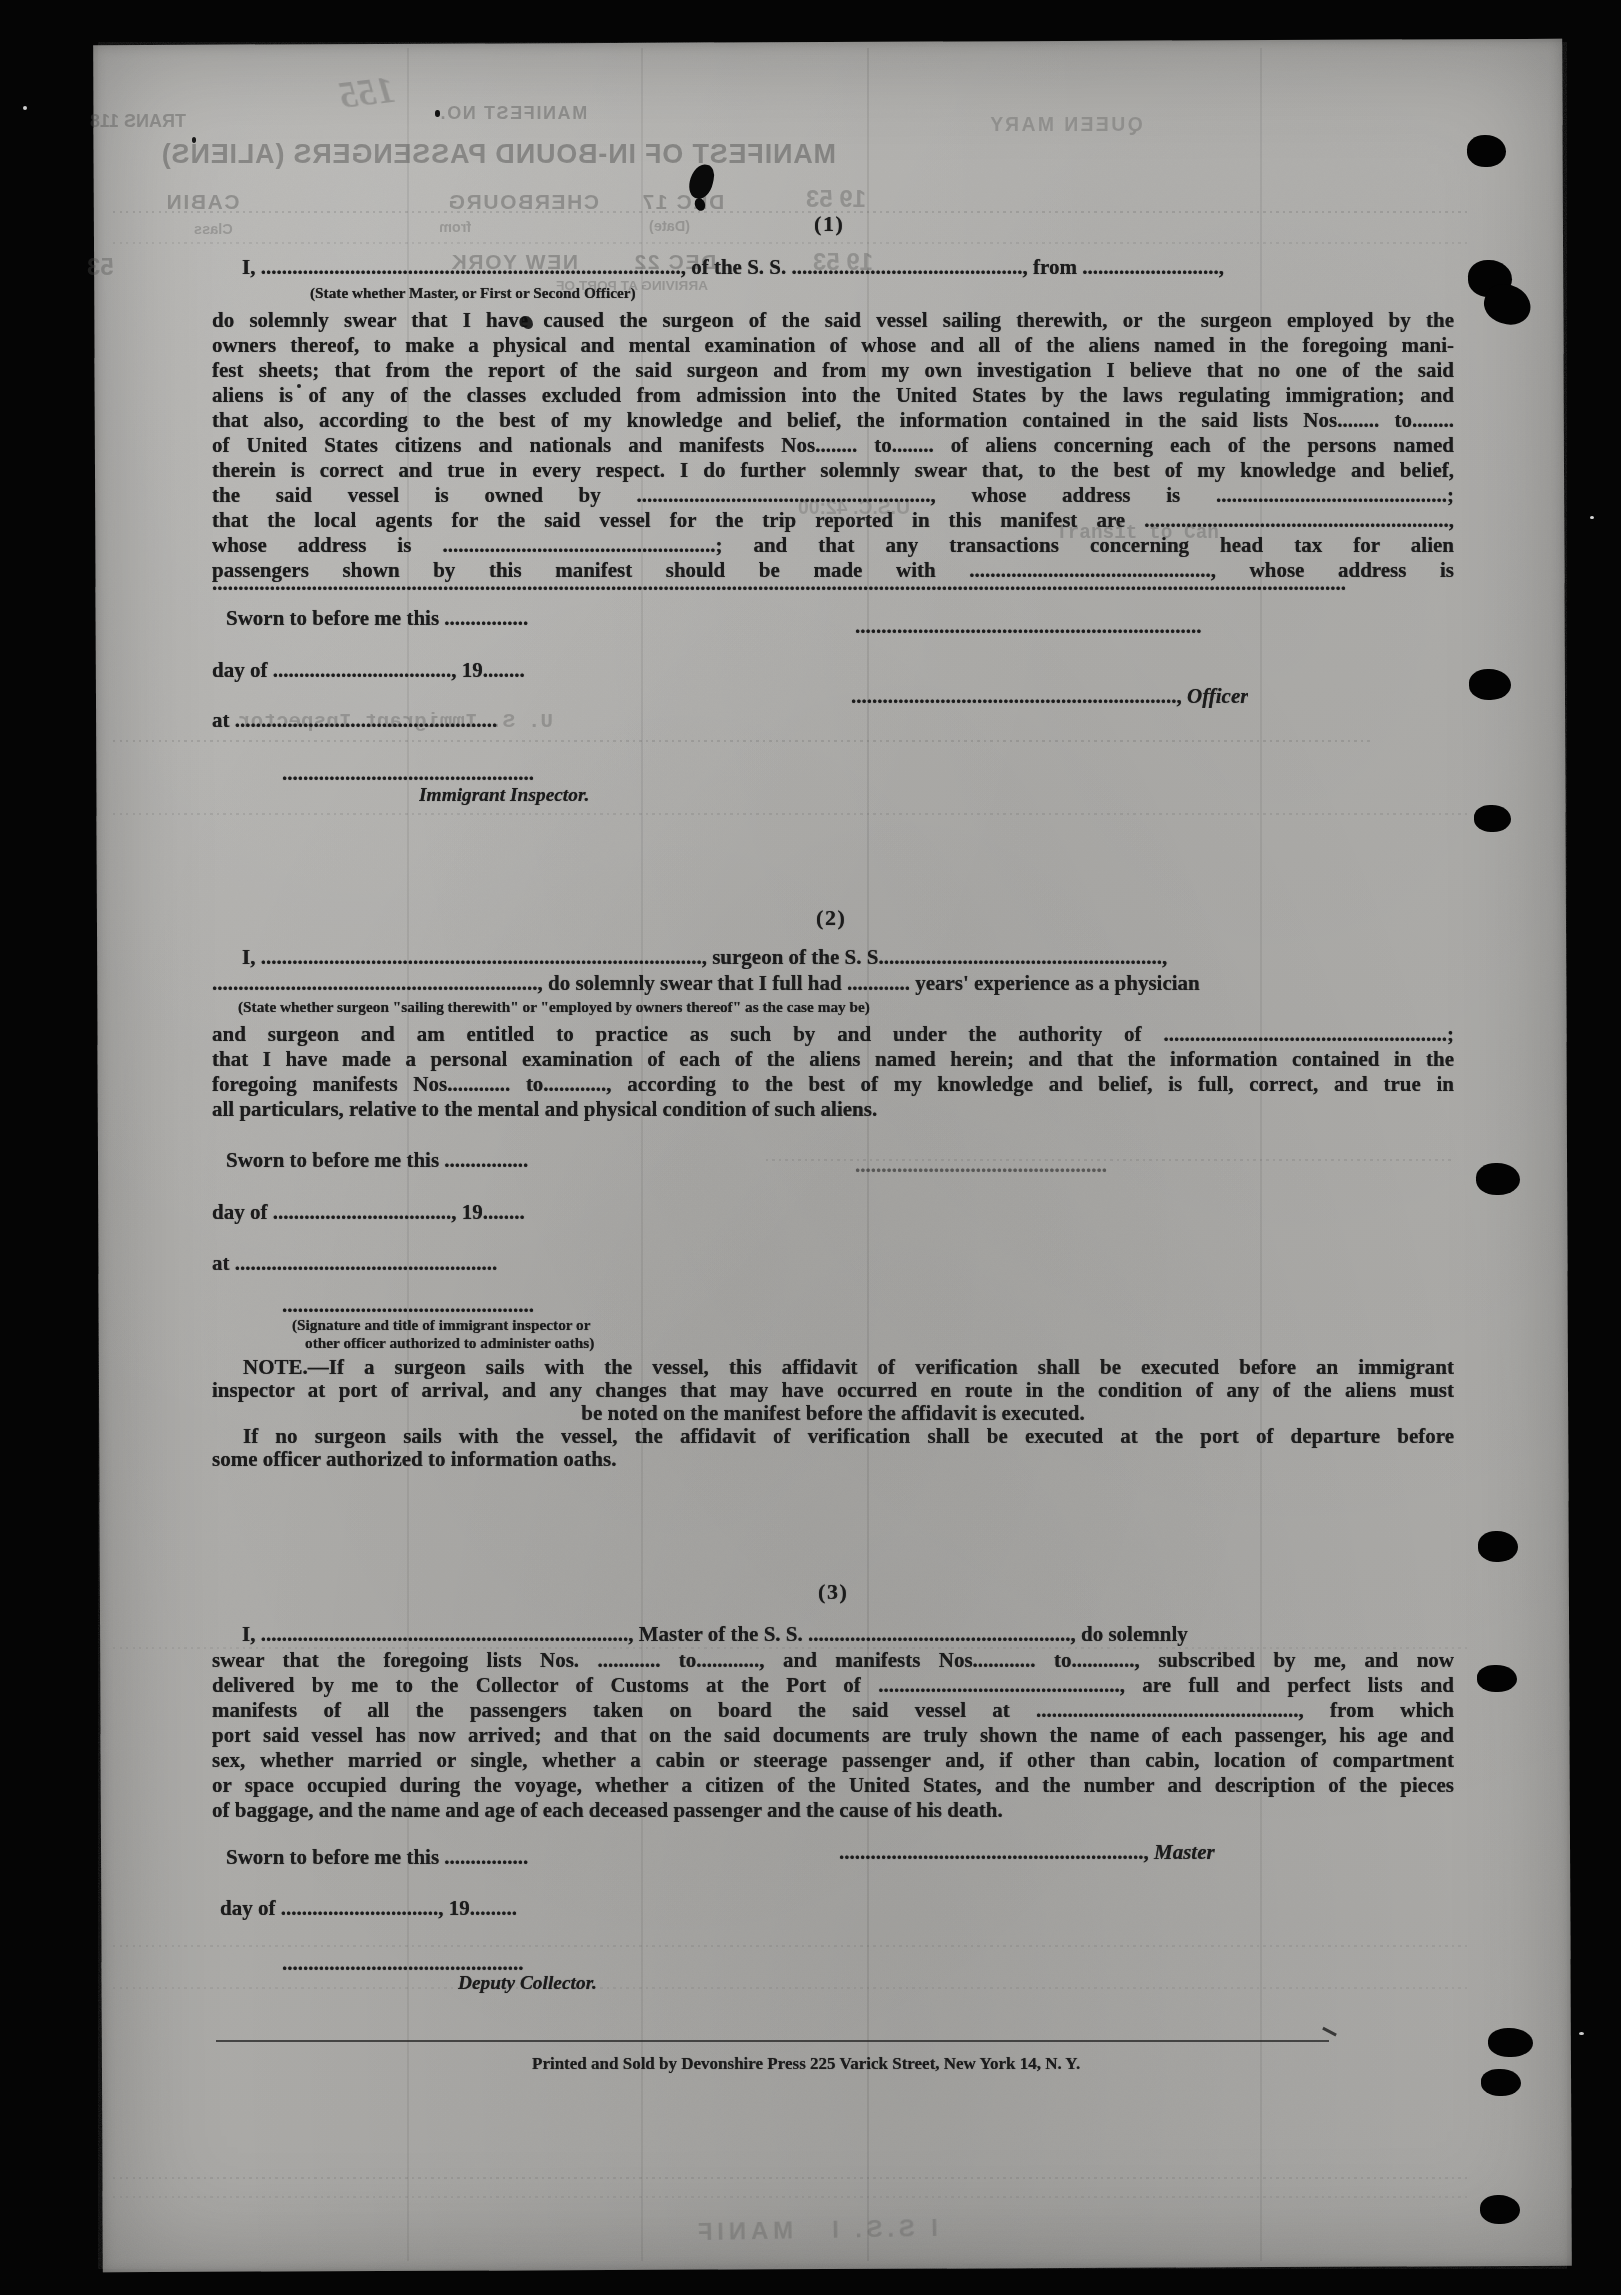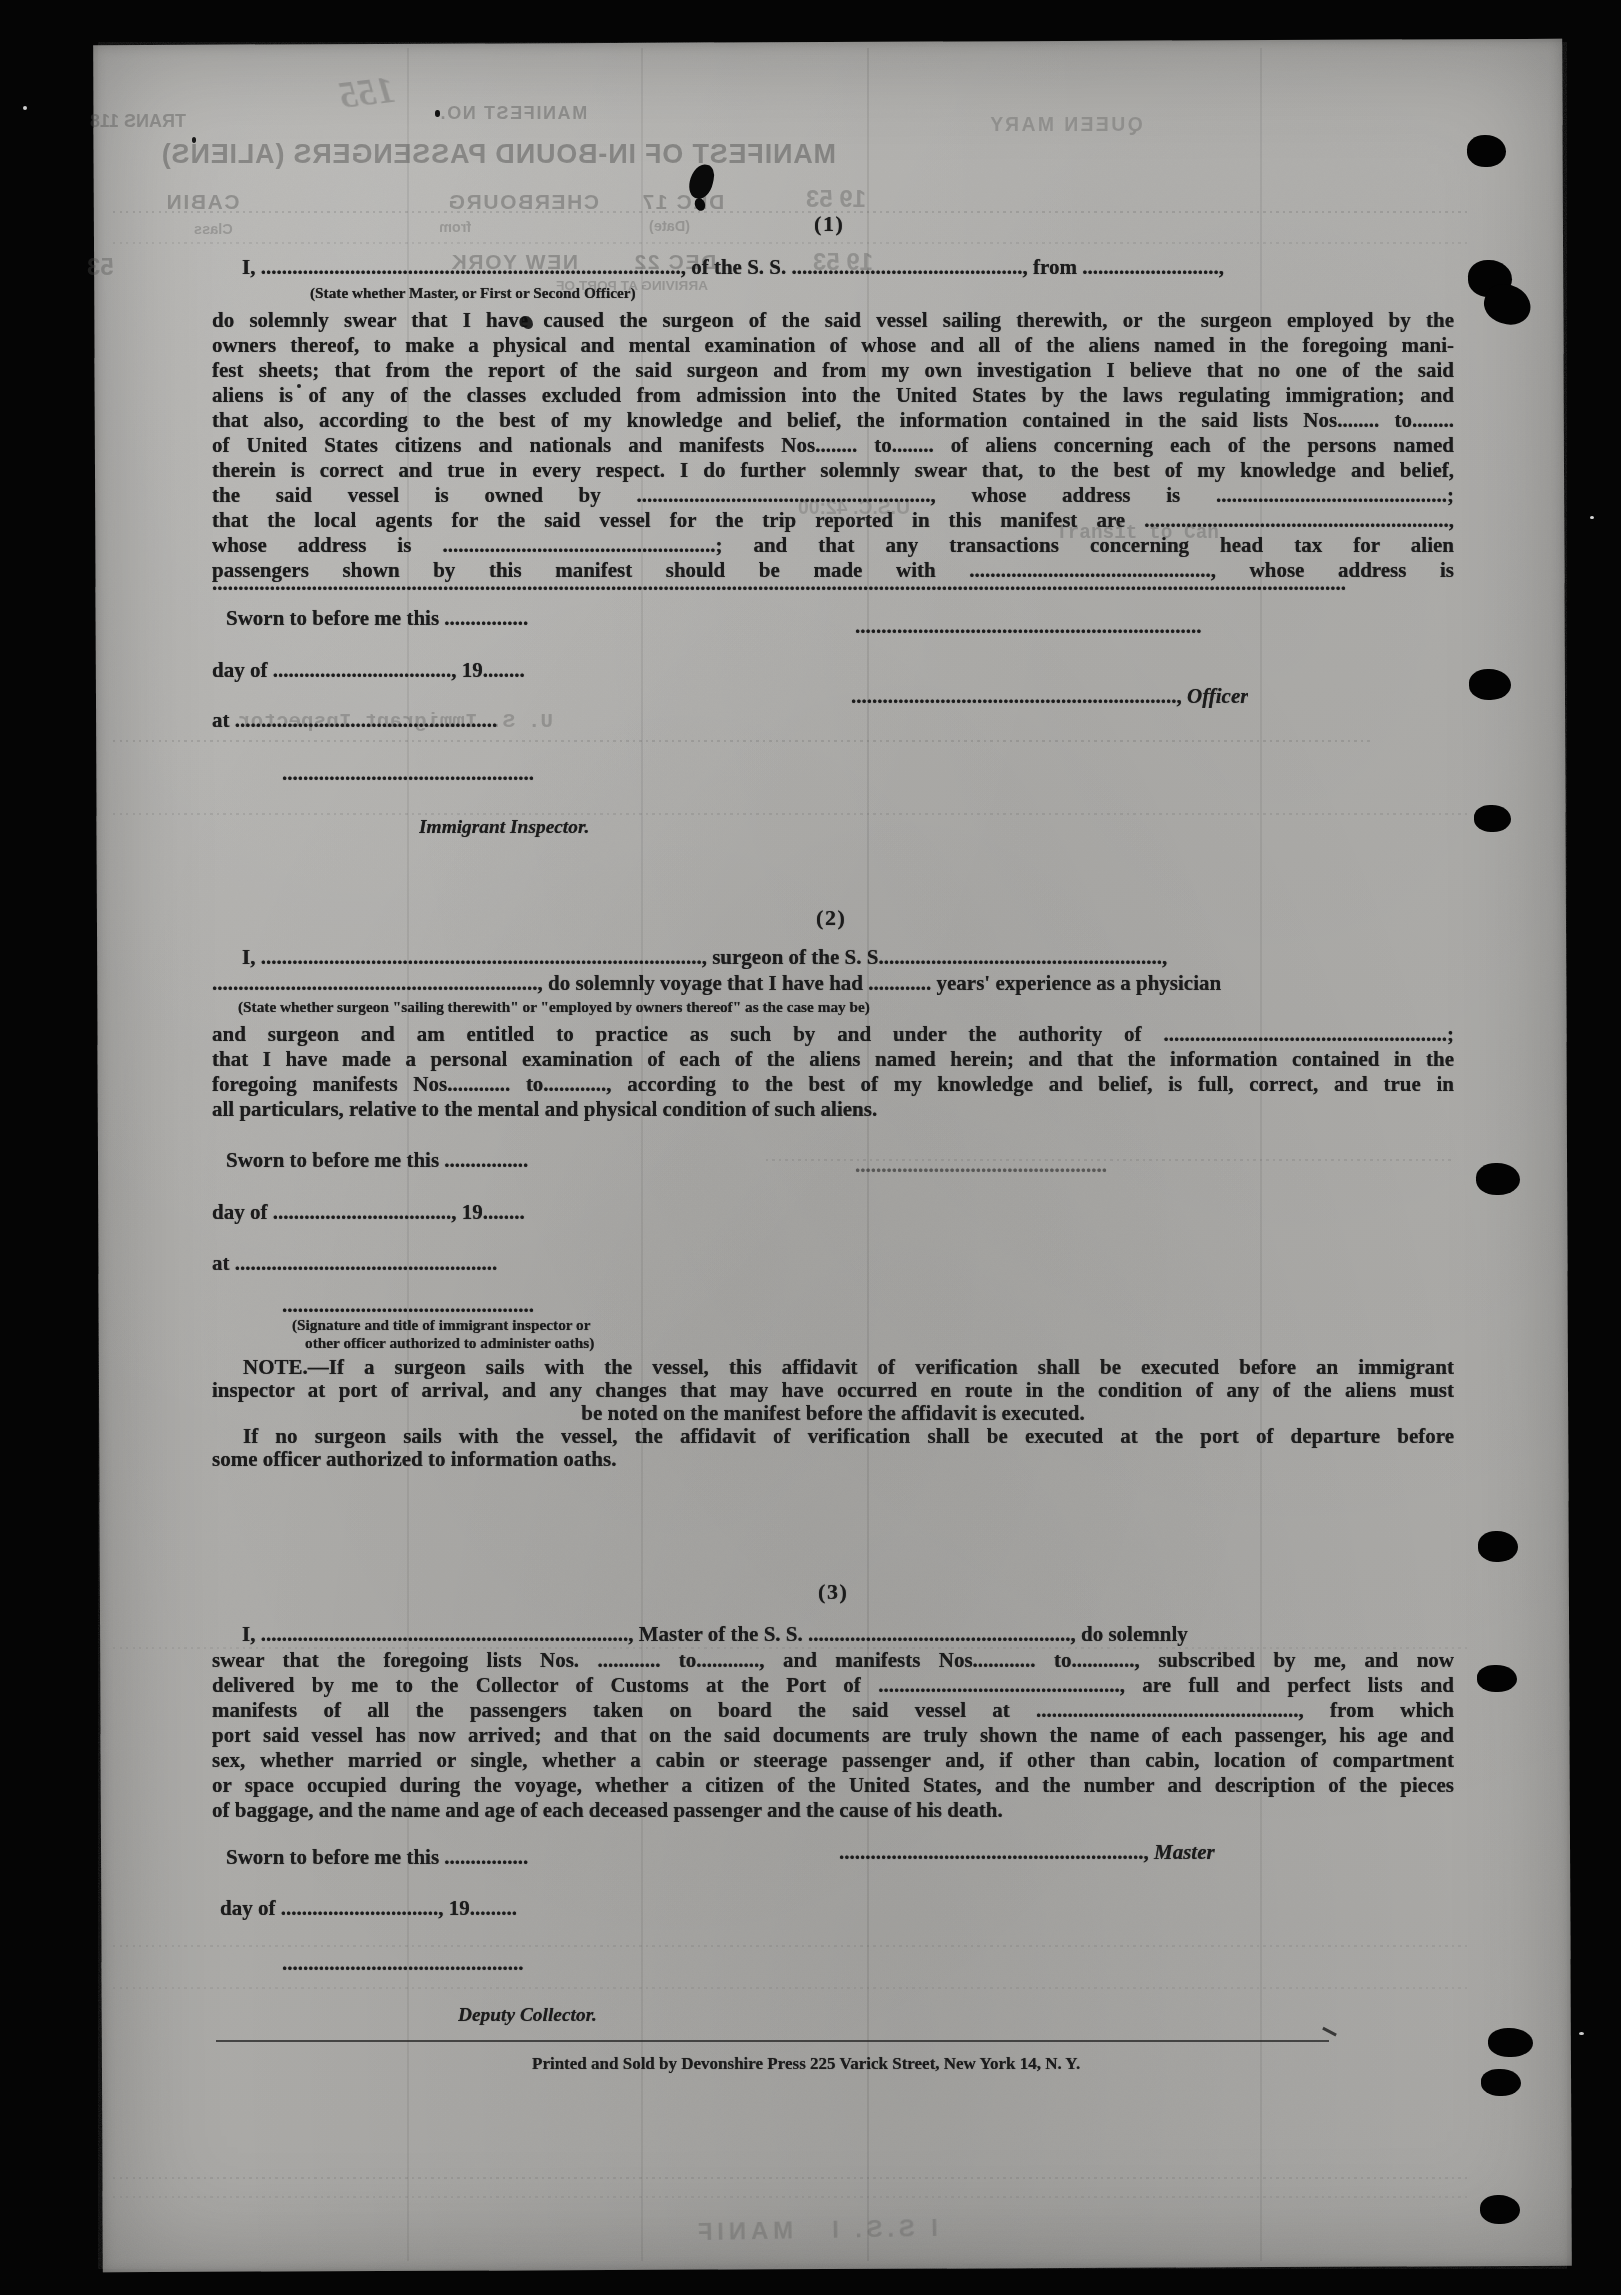--- a/index.html
+++ b/index.html
@@ -12,21 +12,21 @@
            radial-gradient(ellipse at 40% 55%, rgba(0,0,0,.04), transparent 50%),
            radial-gradient(ellipse at 55% 90%, rgba(0,0,0,.07), transparent 60%),
            linear-gradient(178deg,#b6b5b2,#aeadaa 60%,#a9a8a5);
          box-shadow: inset 0 0 113px rgba(0,0,0,.28), inset 0 0 13px rgba(0,0,0,.22);
          transform:rotate(-0.25deg);}
   .noise{position:absolute;left:98px;top:42px;width:1469px;height:2227px;opacity:.2;pointer-events:none;}
   .t{position:absolute;white-space:pre;font-weight:700;color:#1c1c1c;font-size:21px;line-height:1.15;
      text-shadow:0 0 0.8px rgba(25,25,25,.75);overflow:hidden;}
   .j{white-space:normal;text-align:justify;text-align-last:justify;height:29px;}
   .cap{font-size:15.3px;}
-  .ital{font-style:italic;margin-top:32px;}
+  .ital{font-style:italic;}
   .secnum{font-size:22px;letter-spacing:1.6px;}
   .mir{position:absolute;white-space:pre;font-weight:700;color:#4d4d4c;transform:scaleX(-1);
        opacity:.38;filter:blur(0.6px);font-family:"Liberation Sans",sans-serif;}
   .stamp{position:absolute;white-space:pre;font-weight:700;color:#565656;opacity:.33;filter:blur(0.5px);}
   .hole{position:absolute;background:#030303;border-radius:46% 54% 50% 48%;}
   .rule{position:absolute;height:1.6px;background:repeating-linear-gradient(90deg,rgba(45,45,45,.28) 0 2.4px,transparent 2.4px 6.5px);}
   .vrule{position:absolute;width:1.6px;background:rgba(20,20,20,.07);}
   .blot{position:absolute;background:#0a0a0a;}
   .speck{position:absolute;border-radius:50%;}
   .footrule{position:absolute;height:2.4px;background:rgba(35,35,35,.75);}
@@ -103,21 +103,21 @@
   <div class="t" style="left:226px;top:606px;">Sworn to before me this ................</div>
   <div class="t" style="left:855px;top:614px;width:601px;">..................................................................</div>
   <div class="t" style="left:212px;top:658px;">day of .................................., 19........</div>
   <div class="t" style="left:851px;top:684px;"><span>.............................................................., </span><span class="ital">Officer</span></div>
   <div class="t" style="left:212px;top:708px;">at ..................................................</div>
   <div class="t" style="left:282px;top:761px;">................................................</div>
   <div class="t ital" style="left:419px;top:784px;font-size:19.4px;">Immigrant Inspector.</div>
 
   <div class="t secnum" style="left:816px;top:905px;">(2)</div>
   <div class="t" style="left:242px;top:945px;width:1213px;">I, ...................................................................................., surgeon of the S. S......................................................,</div>
-  <div class="t" style="left:212px;top:971px;width:1242px;">.............................................................., do solemnly voyage that I have had ............ years' experience as a physician</div>
+  <div class="t" style="left:212px;top:971px;width:1242px;">.............................................................., do solemnly swear that I full had ............ years' experience as a physician</div>
   <div class="t cap" style="left:238px;top:998px;">(State whether surgeon "sailing therewith" or "employed by owners thereof" as the case may be)</div>
   <div class="t j" style="left:212px;top:1022px;width:1242px;">and surgeon and am entitled to practice as such by and under the authority of ......................................................;</div>
   <div class="t j" style="left:212px;top:1047px;width:1242px;">that I have made a personal examination of each of the aliens named herein; and that the information contained in the</div>
   <div class="t j" style="left:212px;top:1072px;width:1242px;">foregoing manifests Nos............ to............, according to the best of my knowledge and belief, is full, correct, and true in</div>
   <div class="t" style="left:212px;top:1097px;width:1242px;">all particulars, relative to the mental and physical condition of such aliens.</div>
 
   <div class="t" style="left:226px;top:1148px;">Sworn to before me this ................</div>
   <div class="t" style="left:855px;top:1153px;width:564px;opacity:.55;">................................................</div>
   <div class="t" style="left:212px;top:1200px;">day of .................................., 19........</div>
   <div class="t" style="left:212px;top:1251px;">at ..................................................</div>

